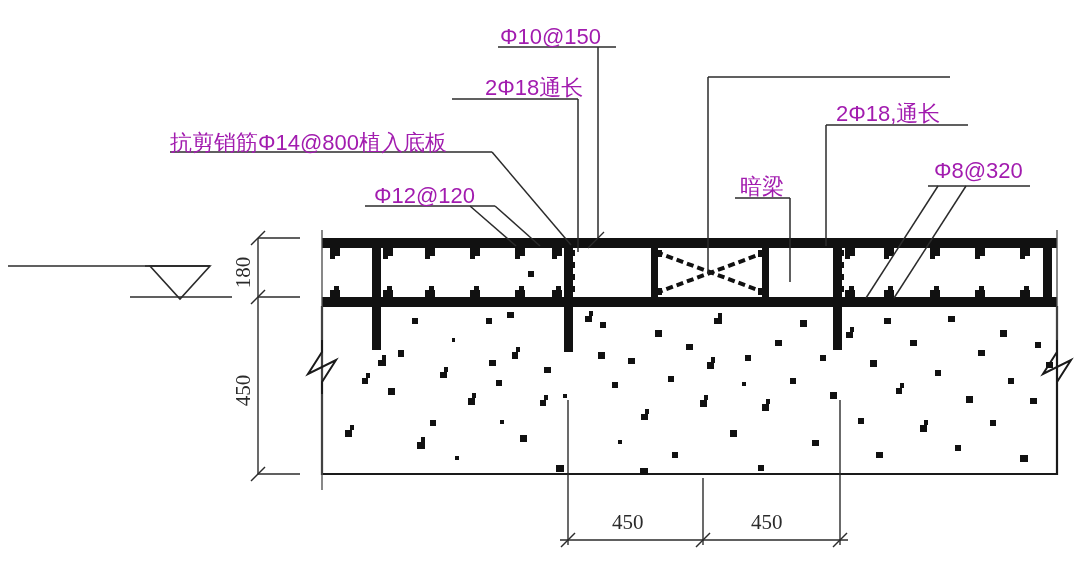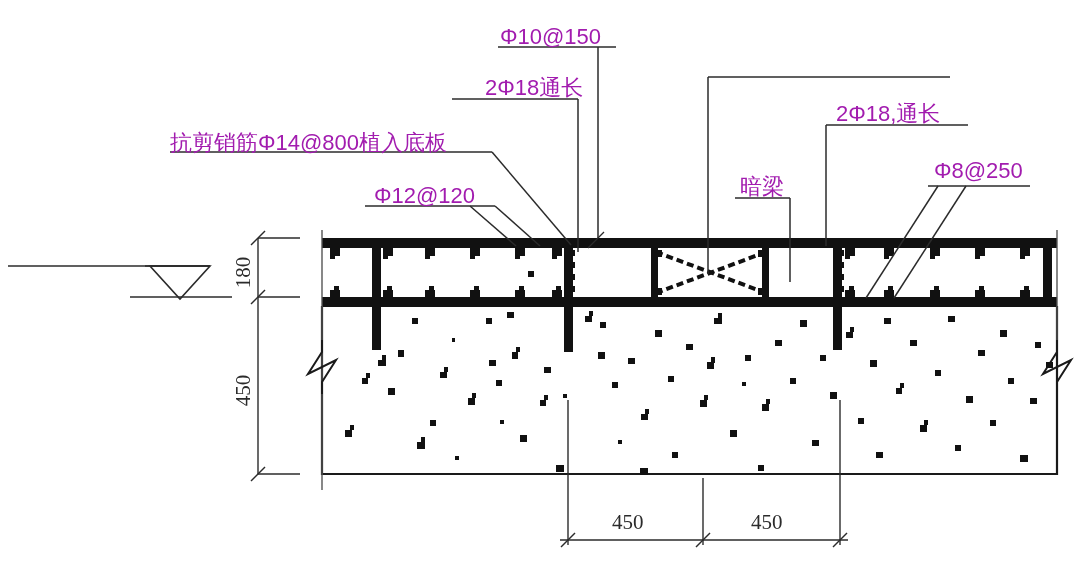--- a/index.html
+++ b/index.html
@@ -288,21 +288,21 @@
 
   <div class="lbl" style="left:500px;top:26px;">Φ10@150</div>
 
   <div class="lbl lbl-cn" style="left:458px;top:77px;margin-left:27px;">2Φ18通长</div>
 
 
   <div class="lbl lbl-cn" style="left:836px;top:103px;">2Φ18,通长</div>
 
   <div class="lbl lbl-cn" style="left:170px;top:132px;">抗剪销筋Φ14@800植入底板</div>
 
-  <div class="lbl" style="left:934px;top:160px;">Φ8@250</div>
+  <div class="lbl" style="left:934px;top:160px;">Φ8@320</div>
 
   <div class="lbl lbl-cn" style="left:740px;top:176px;">暗梁</div>
 
   <div class="lbl" style="left:374px;top:185px;">Φ12@120</div>
 
 
   <div class="dim dim-v" style="left:228px;top:260px;">180</div>
 
   <div class="dim dim-v" style="left:228px;top:378px;">450</div>
 

